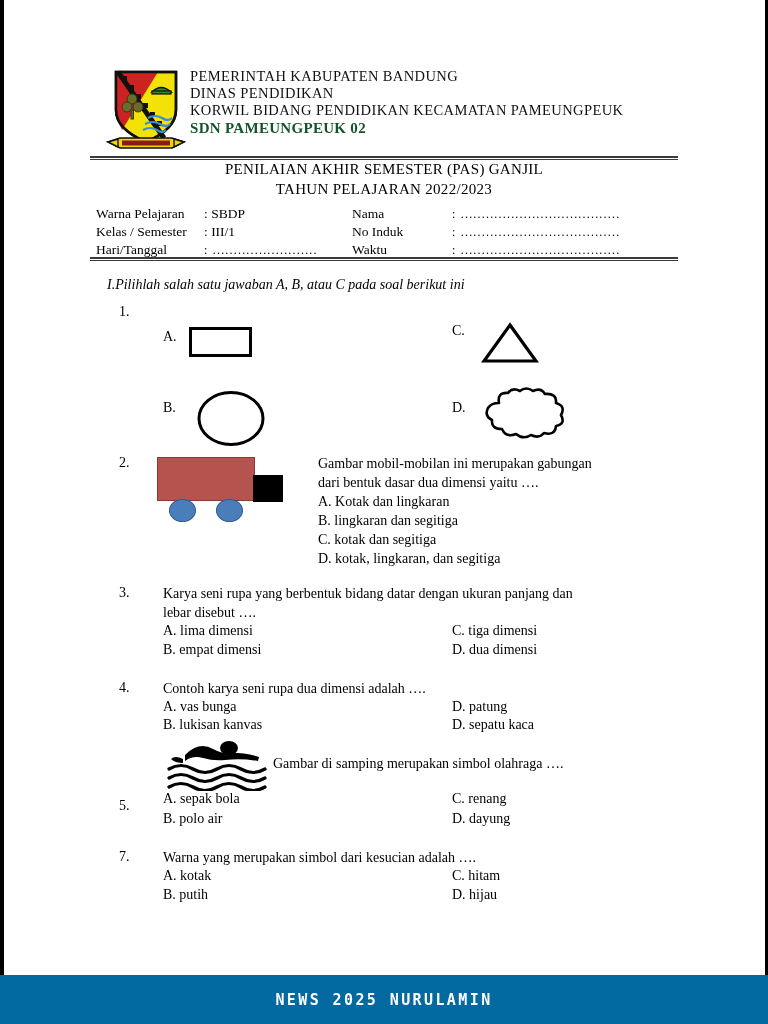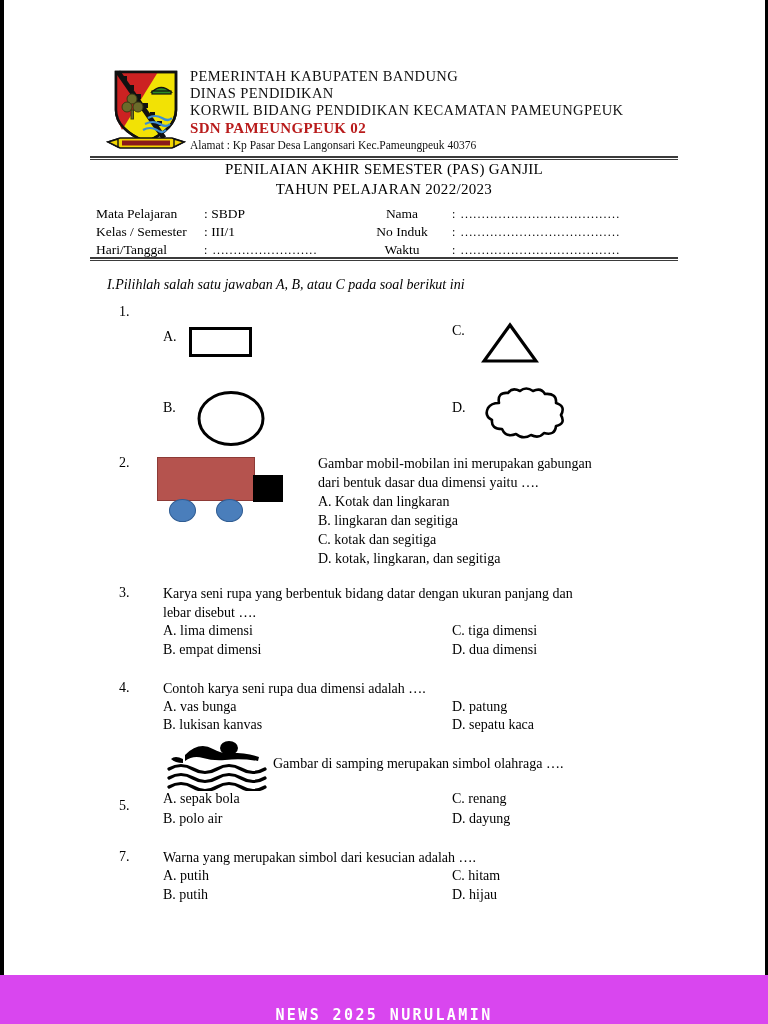--- a/index.html
+++ b/index.html
@@ -58,21 +58,21 @@
   .head-line1, .head-line2, .head-line3 {
     font-size: 14.5px;
     letter-spacing: 0.4px;
     color: #111;
     white-space: nowrap;
   }
   .head-school {
     font-size: 15px;
     font-weight: bold;
     letter-spacing: 0.3px;
-    color: #b91c1c;
+    color: #14532d;
     margin-top: 1px;
   }
   .head-addr {
     font-size: 11.5px;
     color: #111;
     margin-top: 1px;
     white-space: nowrap;
   }
 
   .rule {
@@ -106,21 +106,21 @@
     font-size: 13.5px;
     line-height: 1.45;
   }
   .info-row {
     display: flex;
     align-items: baseline;
     height: 18px;
   }
   .lbl-a { width: 108px; flex: none; }
   .val-a { width: 148px; flex: none; white-space: nowrap; }
-  .lbl-b { width: 100px; flex: none; text-align: center; }
+  .lbl-b { width: 100px; flex: none; }
   .val-b { flex: 1; white-space: nowrap; overflow: hidden; }
   .dots {
     letter-spacing: 1.2px;
     font-size: 12px;
   }
 
   
   .instruction {
     position: absolute;
     left: 107px; top: 277px;
@@ -207,23 +207,23 @@
     position: absolute;
     left: 163px; top: 739px;
     width: 108px; height: 52px;
   }
 
   
   .footer-bar {
     position: absolute;
     left: 0; top: 975px;
     width: 768px; height: 49px;
-    background: #d946ef;
+    background: #0369a1;
     display: flex;
-    align-items: flex-end;
+    align-items: center;
     justify-content: center;
   }
   .footer-text {
     color: #ffffff;
     font-family: "DejaVu Sans Mono", monospace;
     font-size: 15px;
     letter-spacing: 2.4px;
     font-weight: bold;
   }
 </style>
@@ -276,34 +276,33 @@
         <path d="M86 76 L76 73 L76 81 Z" fill="#f2d500" stroke="#111" stroke-width="1.4"></path>
         <rect x="24" y="74.5" width="48" height="5" fill="#8a1a1a"></rect>
       </svg>
     </div>
 
     <div class="head-text">
       <div class="head-line1">PEMERINTAH KABUPATEN BANDUNG</div>
       <div class="head-line2">DINAS PENDIDIKAN</div>
       <div class="head-line3">KORWIL BIDANG PENDIDIKAN KECAMATAN PAMEUNGPEUK</div>
       <div class="head-school">SDN PAMEUNGPEUK 02</div>
-      <div class="head-addr">Alamat : Kp Pasar Desa Langonsari Kec.Pameungpeuk 40376</div>
     </div>
   </div>
 
   <div class="rule rule-top"></div>
 
   <div class="exam-title">
     <div>PENILAIAN AKHIR SEMESTER (PAS) GANJIL</div>
     <div>TAHUN PELAJARAN 2022/2023</div>
   </div>
 
   <div class="info">
     <div class="info-row">
-      <span class="lbl-a">Mata Pelajaran</span>
+      <span class="lbl-a">Warna Pelajaran</span>
       <span class="val-a">: SBDP</span>
       <span class="lbl-b">Nama</span>
       <span class="val-b dots">: ......................................</span>
     </div>
     <div class="info-row">
       <span class="lbl-a">Kelas / Semester</span>
       <span class="val-a">: III/1</span>
       <span class="lbl-b">No Induk</span>
       <span class="val-b dots">: ......................................</span>
     </div>
@@ -411,21 +410,21 @@
 
   <div class="qnum" style="left:119px; top:798px;">5.</div>
   <div class="qtext" style="left:273px; top:755px;">Gambar di samping merupakan simbol olahraga ….</div>
   <div class="opt" style="left:163px; top:791px;">A.  sepak bola</div>
   <div class="opt" style="left:163px; top:811px;">B.  polo air</div>
   <div class="opt" style="left:452px; top:791px;">C.  renang</div>
   <div class="opt" style="left:452px; top:811px;">D.  dayung</div>
 
   <div class="qnum" style="left:119px; top:849px;">7.</div>
   <div class="qtext" style="left:163px; top:849px;">Warna yang merupakan simbol dari kesucian adalah ….</div>
-  <div class="opt" style="left:163px; top:868px;">A. putih</div>
+  <div class="opt" style="left:163px; top:868px;">A. kotak</div>
   <div class="opt" style="left:163px; top:887px;">B. putih</div>
   <div class="opt" style="left:452px; top:868px;">C.  hitam</div>
   <div class="opt" style="left:452px; top:887px;">D.  hijau</div>
 
 </div>
 
 <div class="footer-bar">
   <span class="footer-text">NEWS 2025 NURULAMIN</span>
 </div>
 

